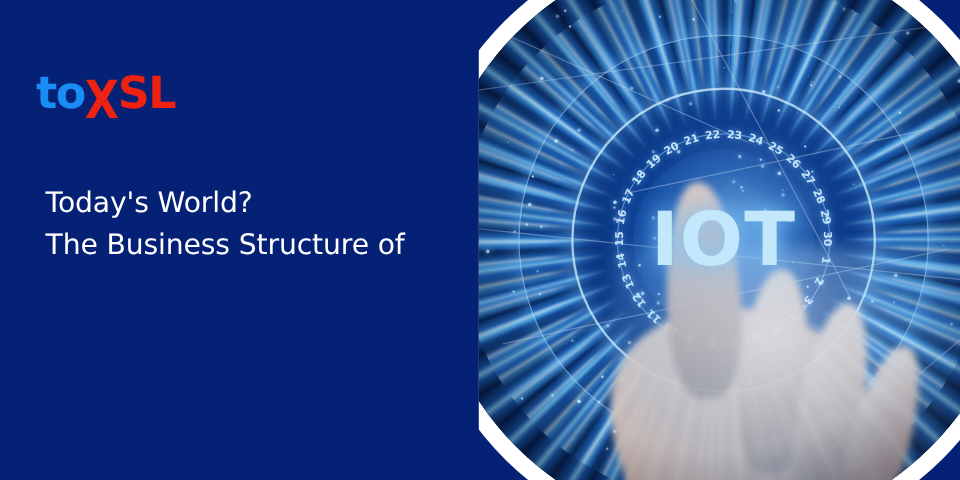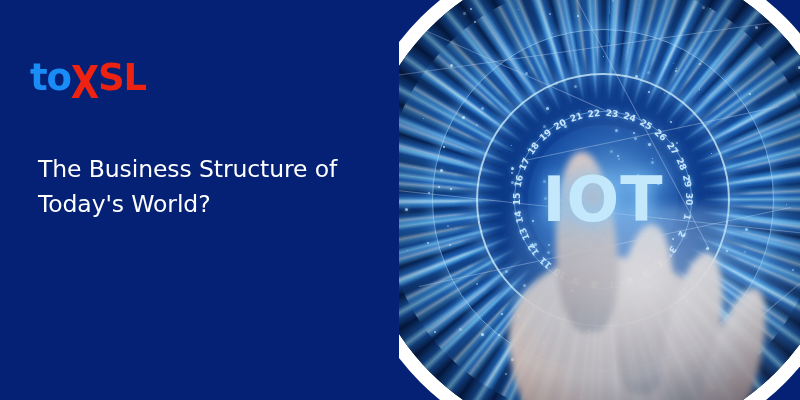--- a/index.html
+++ b/index.html
@@ -525,17 +525,17 @@
 
       <div class="scene-vignette"></div>
     </div>
   </div>
 
   <div class="logo">
     <span class="logo-to">to</span><span class="logo-x">X</span><span class="logo-sl">SL</span>
   </div>
 
   <div class="headline">
+    <span class="hl-line">Today's World?</span>
     <span class="hl-line">The Business Structure of</span>
-    <span class="hl-line">Today's World?</span>
   </div>
 
 </div>
 
 </body></html>

